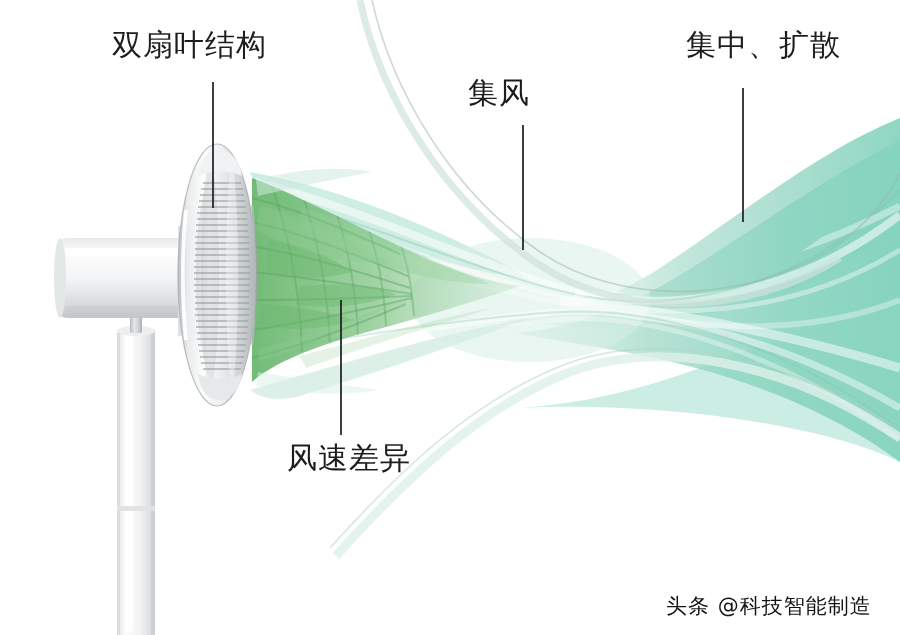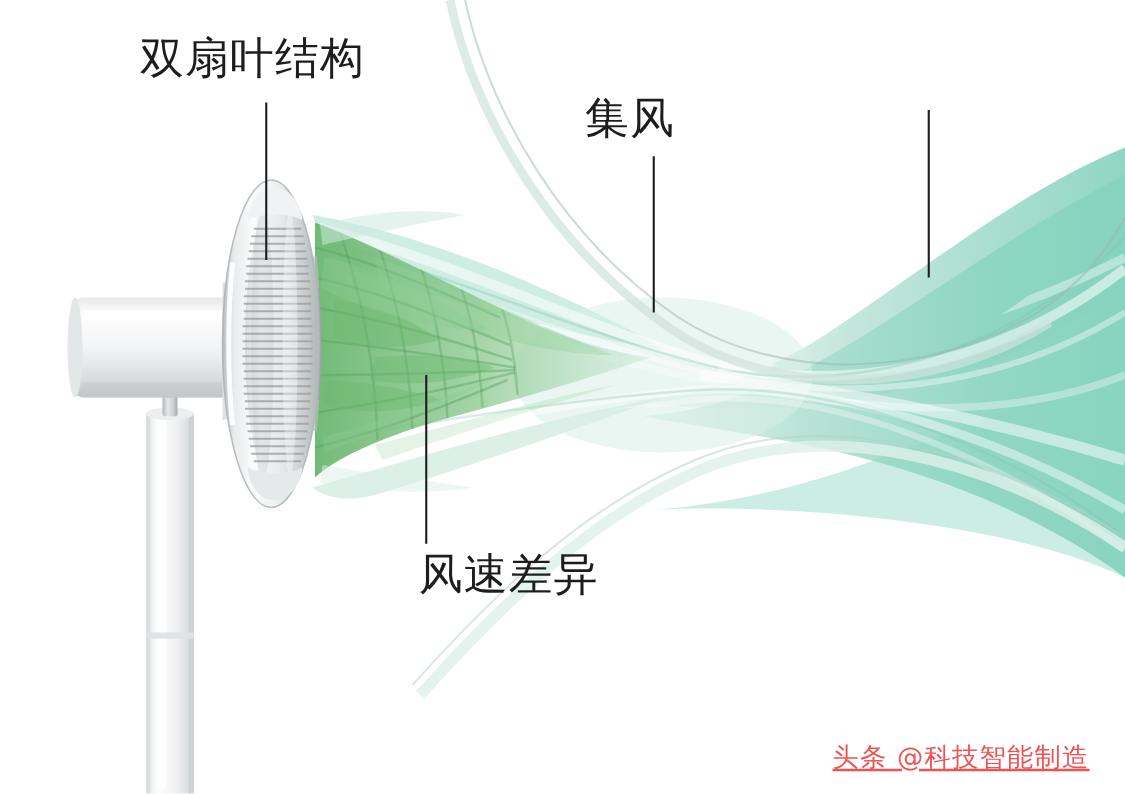--- a/index.html
+++ b/index.html
@@ -20,42 +20,41 @@
   #art {
     position: absolute;
     left: 0;
     top: 0;
     width: 900px;
     height: 635px;
   }
   .callout {
     position: absolute;
     color: #1d1d1f;
-    font-size: 35px;
+    font-size: 30px;
     line-height: 1;
     letter-spacing: 1px;
     white-space: nowrap;
     font-family: "DejaVu Sans", "Liberation Sans", sans-serif;
   }
   #label-dual-blade { left: 112px; top: 30px; }
   #label-collect-wind { left: 468px; top: 78px; }
   #label-concentrate-diffuse { left: 686px; top: 30px; }
-  #label-speed-difference { left: 287px; top: 443px; margin-left: 48px; }
+  #label-speed-difference { left: 287px; top: 443px; }
 
   #watermark {
     position: absolute;
     left: 666px;
     top: 592px;
     font-size: 21px;
-    color: #ef4444;
+    color: #000000;
     letter-spacing: 1px;
     white-space: nowrap;
     opacity: 0.92;
     font-family: "DejaVu Sans", "Liberation Sans", sans-serif;
-    text-decoration: underline;
   }
 </style>
 </head>
 <body>
 
 <div id="stage">
 
   <svg id="art" viewBox="0 0 900 635">
     <defs>
 
@@ -304,18 +303,19 @@
       <line x1="523" y1="125" x2="523" y2="250"></line>
       <line x1="743" y1="88" x2="743" y2="222"></line>
       <line x1="341" y1="300" x2="341" y2="435"></line>
     </g>
   </svg>
 
   <div class="callout" id="label-dual-blade">双扇叶结构</div>
 
   <div class="callout" id="label-collect-wind">集风</div>
 
+  <div class="callout" id="label-concentrate-diffuse">集中、扩散</div>
 
   <div class="callout" id="label-speed-difference">风速差异</div>
 
   <div id="watermark">头条 @科技智能制造</div>
 
 </div>
 
 </body></html>

